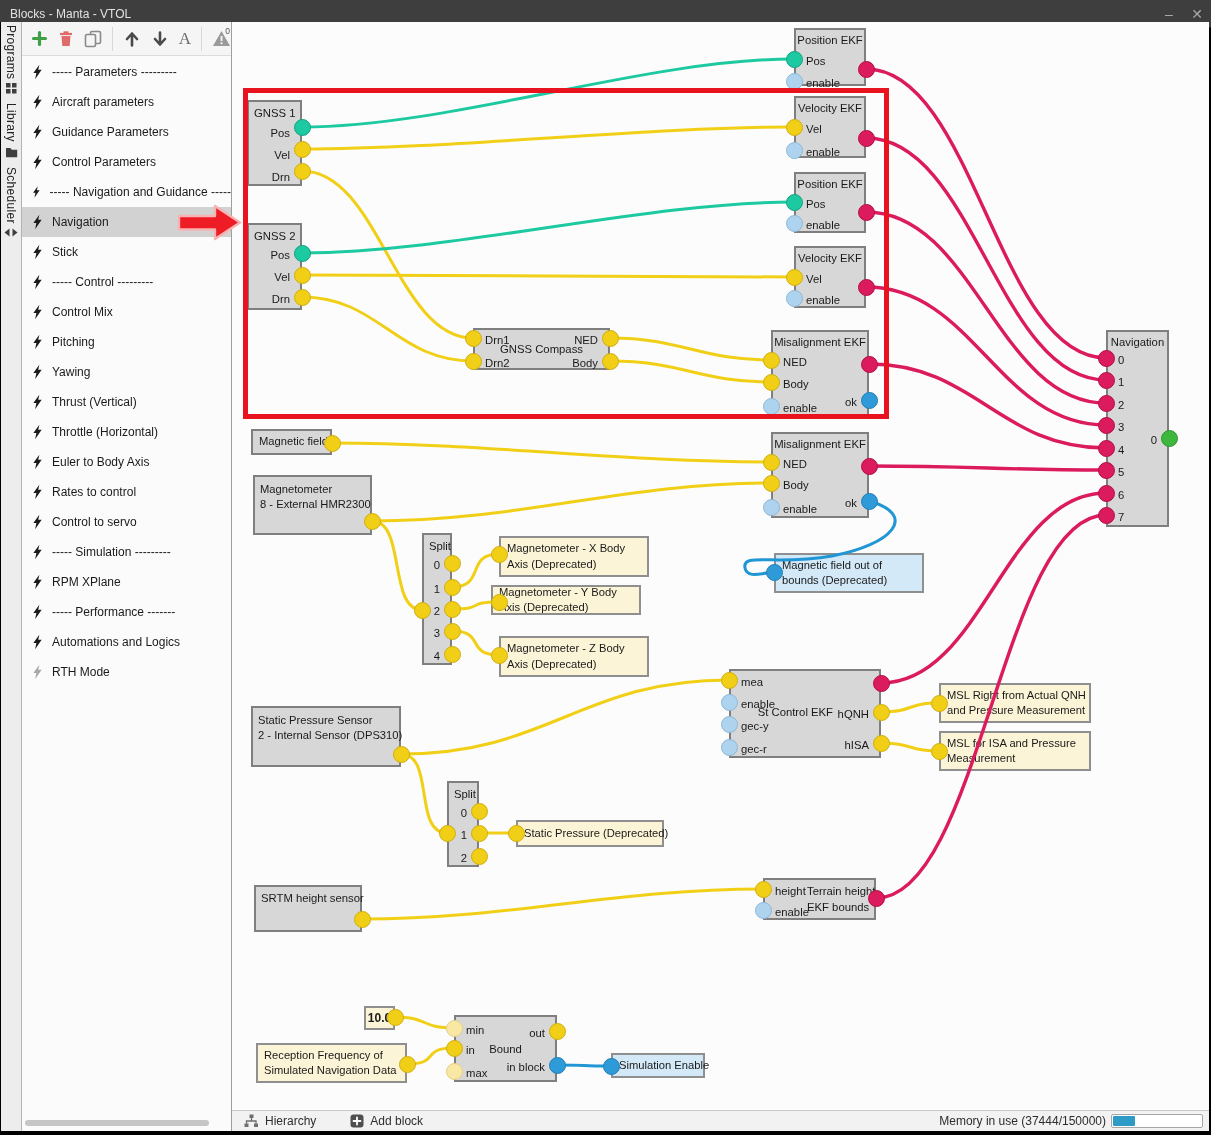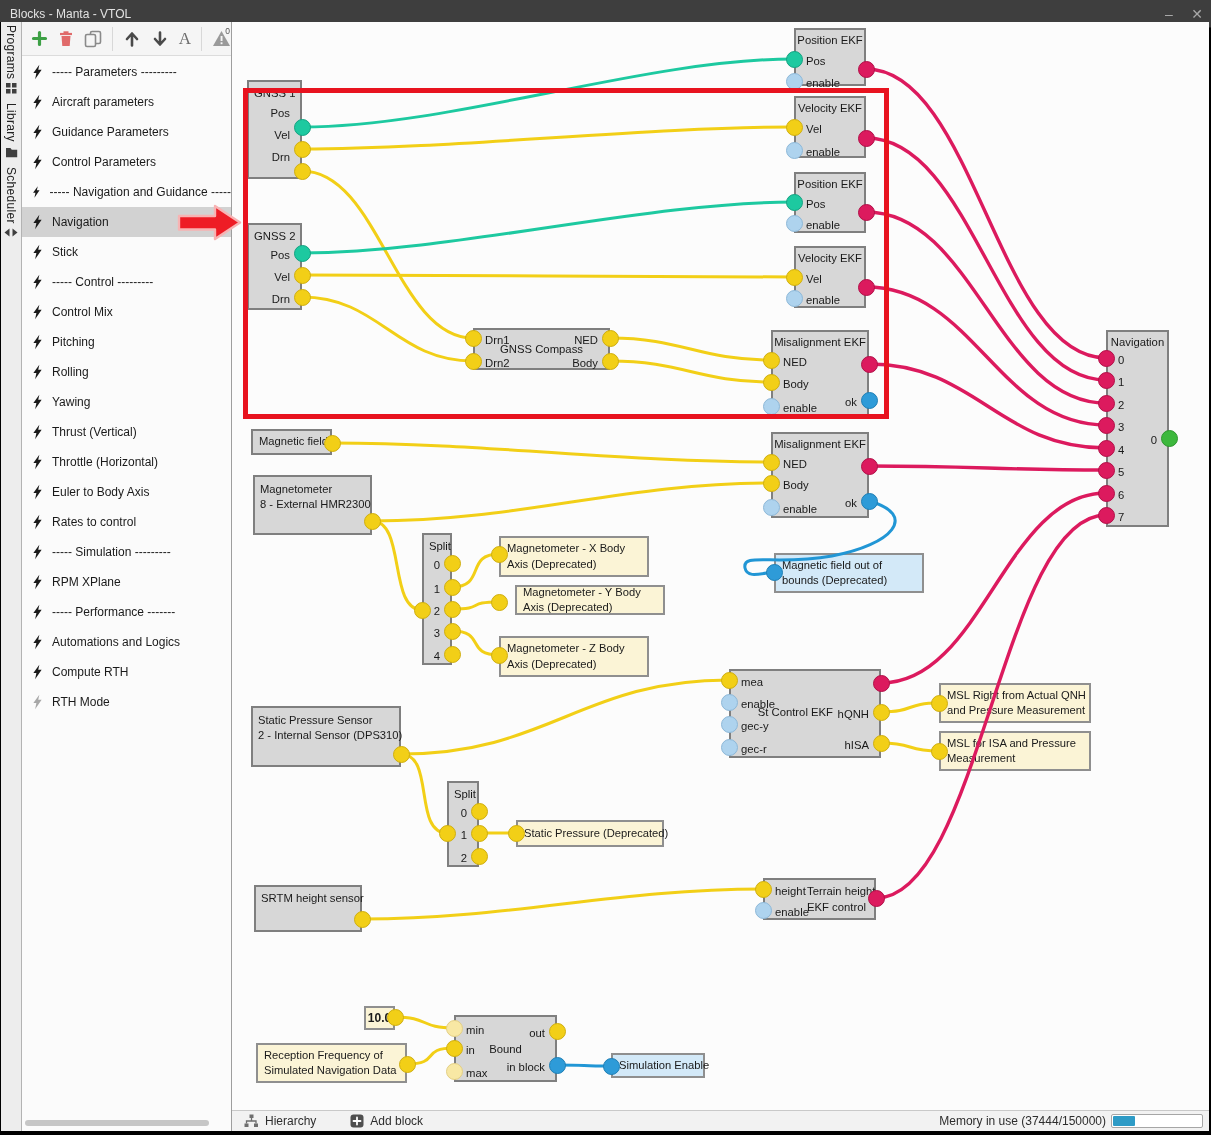--- a/index.html
+++ b/index.html
@@ -193,26 +193,20 @@
           <div class="sbitem">
             <svg width="11" height="16" viewBox="0 0 12 16">
               <path d="M8 0 L1.5 9 H4.8 L3.4 16 L10.5 5.6 H6.8 Z" fill="#1a1a1a"></path>
             </svg>
             <span>Pitching</span>
           </div>
           <div class="sbitem">
             <svg width="11" height="16" viewBox="0 0 12 16">
               <path d="M8 0 L1.5 9 H4.8 L3.4 16 L10.5 5.6 H6.8 Z" fill="#1a1a1a"></path>
             </svg>
-            <span>Rolling</span>
-          </div>
-          <div class="sbitem">
-            <svg width="11" height="16" viewBox="0 0 12 16">
-              <path d="M8 0 L1.5 9 H4.8 L3.4 16 L10.5 5.6 H6.8 Z" fill="#1a1a1a"></path>
-            </svg>
             <span>Yawing</span>
           </div>
           <div class="sbitem">
             <svg width="11" height="16" viewBox="0 0 12 16">
               <path d="M8 0 L1.5 9 H4.8 L3.4 16 L10.5 5.6 H6.8 Z" fill="#1a1a1a"></path>
             </svg>
             <span>Thrust (Vertical)</span>
           </div>
           <div class="sbitem">
             <svg width="11" height="16" viewBox="0 0 12 16">
@@ -229,45 +223,45 @@
           <div class="sbitem">
             <svg width="11" height="16" viewBox="0 0 12 16">
               <path d="M8 0 L1.5 9 H4.8 L3.4 16 L10.5 5.6 H6.8 Z" fill="#1a1a1a"></path>
             </svg>
             <span>Rates to control</span>
           </div>
           <div class="sbitem">
             <svg width="11" height="16" viewBox="0 0 12 16">
               <path d="M8 0 L1.5 9 H4.8 L3.4 16 L10.5 5.6 H6.8 Z" fill="#1a1a1a"></path>
             </svg>
+            <span>Control to servo</span>
+          </div>
+          <div class="sbitem">
+            <svg width="11" height="16" viewBox="0 0 12 16">
+              <path d="M8 0 L1.5 9 H4.8 L3.4 16 L10.5 5.6 H6.8 Z" fill="#1a1a1a"></path>
+            </svg>
             <span>----- Simulation ---------</span>
           </div>
           <div class="sbitem">
             <svg width="11" height="16" viewBox="0 0 12 16">
               <path d="M8 0 L1.5 9 H4.8 L3.4 16 L10.5 5.6 H6.8 Z" fill="#1a1a1a"></path>
             </svg>
             <span>RPM XPlane</span>
           </div>
           <div class="sbitem">
             <svg width="11" height="16" viewBox="0 0 12 16">
               <path d="M8 0 L1.5 9 H4.8 L3.4 16 L10.5 5.6 H6.8 Z" fill="#1a1a1a"></path>
             </svg>
             <span>----- Performance -------</span>
           </div>
           <div class="sbitem">
             <svg width="11" height="16" viewBox="0 0 12 16">
               <path d="M8 0 L1.5 9 H4.8 L3.4 16 L10.5 5.6 H6.8 Z" fill="#1a1a1a"></path>
             </svg>
             <span>Automations and Logics</span>
-          </div>
-          <div class="sbitem">
-            <svg width="11" height="16" viewBox="0 0 12 16">
-              <path d="M8 0 L1.5 9 H4.8 L3.4 16 L10.5 5.6 H6.8 Z" fill="#1a1a1a"></path>
-            </svg>
-            <span>Compute RTH</span>
           </div>
           <div class="sbitem">
             <svg width="11" height="16" viewBox="0 0 12 16">
               <path d="M8 0 L1.5 9 H4.8 L3.4 16 L10.5 5.6 H6.8 Z" fill="#a8a8a8"></path>
             </svg>
             <span>RTH Mode</span>
           </div>
         </div>
       <div class="hthumb"></div>
     </div>
@@ -301,21 +295,21 @@
             <path d="M 402 754 C 549.6 754, 582.4 680, 730 680" fill="none" stroke="#f2cf17" stroke-width="3" stroke-linecap="round"></path>
             <path d="M 402 754 C 436 754, 414 833, 448 833" fill="none" stroke="#f2cf17" stroke-width="3" stroke-linecap="round"></path>
             <path d="M 480 833 C 514 833, 483 833, 517 833" fill="none" stroke="#f2cf17" stroke-width="3" stroke-linecap="round"></path>
             <path d="M 882 712 C 916 712, 906 703, 940 703" fill="none" stroke="#f2cf17" stroke-width="3" stroke-linecap="round"></path>
             <path d="M 882 743 C 916 743, 906 751, 940 751" fill="none" stroke="#f2cf17" stroke-width="3" stroke-linecap="round"></path>
             <path d="M 363 919 C 513 919, 614 889, 764 889" fill="none" stroke="#f2cf17" stroke-width="3" stroke-linecap="round"></path>
             <path d="M 396 1017 C 430 1017, 421 1028, 455 1028" fill="none" stroke="#f2cf17" stroke-width="3" stroke-linecap="round"></path>
             <path d="M 408 1064 C 442 1064, 421 1048, 455 1048" fill="none" stroke="#f2cf17" stroke-width="3" stroke-linecap="round"></path>
             <path d="M 558 1065 C 592 1065, 578 1066, 612 1066" fill="none" stroke="#2196d5" stroke-width="3" stroke-linecap="round"></path>
           </svg>
-      <div class="blk gray" style="left: 15px; top: 58px; width: 55px; height: 99px;">
+      <div class="blk gray" style="left: 15px; top: 78px; width: 55px; height: 86px;">
             <div class="t-tl">
               <div>GNSS 1</div>
             </div>
             <span class="portlbl" style="right: 10px; top: 23px;">Pos</span>
             <span class="portlbl" style="right: 10px; top: 45px;">Vel</span>
             <span class="portlbl" style="right: 10px; top: 67px;">Drn</span>
           </div>
           <div class="port" style="left: 61.5px; top: 96.5px; background: rgb(29, 201, 160); border: 1px solid rgb(20, 161, 129);"></div>
           <div class="port" style="left: 61.5px; top: 118.5px; background: rgb(242, 207, 23); border: 1px solid rgb(207, 174, 16);"></div>
           <div class="port" style="left: 61.5px; top: 140.5px; background: rgb(242, 207, 23); border: 1px solid rgb(207, 174, 16);"></div>
@@ -463,21 +457,21 @@
           <div class="port" style="left: 211.5px; top: 578.5px; background: rgb(242, 207, 23); border: 1px solid rgb(207, 174, 16);"></div>
           <div class="port" style="left: 211.5px; top: 600.5px; background: rgb(242, 207, 23); border: 1px solid rgb(207, 174, 16);"></div>
           <div class="port" style="left: 211.5px; top: 623.5px; background: rgb(242, 207, 23); border: 1px solid rgb(207, 174, 16);"></div>
           <div class="blk cream" style="left: 267px; top: 514px; width: 150px; height: 41px;">
             <div class="t-lbl">
               <div>Magnetometer - X Body</div>
               <div>Axis (Deprecated)</div>
             </div>
           </div>
           <div class="port" style="left: 258.5px; top: 523.5px; background: rgb(242, 207, 23); border: 1px solid rgb(207, 174, 16);"></div>
-          <div class="blk cream" style="left: 283px; top: 563px; width: 150px; height: 30px;">
+          <div class="blk cream" style="left: 259px; top: 563px; width: 150px; height: 30px;">
             <div class="t-lbl">
               <div>Magnetometer - Y Body</div>
               <div>Axis (Deprecated)</div>
             </div>
           </div>
           <div class="port" style="left: 258.5px; top: 571.5px; background: rgb(242, 207, 23); border: 1px solid rgb(207, 174, 16);"></div>
           <div class="blk cream" style="left: 267px; top: 614px; width: 150px; height: 41px;">
             <div class="t-lbl">
               <div>Magnetometer - Z Body</div>
               <div>Axis (Deprecated)</div>
@@ -550,21 +544,21 @@
           <div class="port" style="left: 275.5px; top: 802.5px; background: rgb(242, 207, 23); border: 1px solid rgb(207, 174, 16);"></div>
           <div class="blk gray" style="left: 22px; top: 863px; width: 108px; height: 47px;">
             <div class="t-tl">
               <div>SRTM height sensor</div>
             </div>
           </div>
           <div class="port" style="left: 121.5px; top: 888.5px; background: rgb(242, 207, 23); border: 1px solid rgb(207, 174, 16);"></div>
           <div class="blk gray" style="left: 531px; top: 856px; width: 113px; height: 42px;">
             <div class="t-tr2">
               <div>Terrain height</div>
-              <div>EKF control</div>
+              <div>EKF bounds</div>
             </div>
             <span class="portlbl" style="left: 10px; top: 3px;">height</span>
             <span class="portlbl" style="left: 10px; top: 24px;">enable</span>
           </div>
           <div class="port" style="left: 522.5px; top: 858.5px; background: rgb(242, 207, 23); border: 1px solid rgb(207, 174, 16);"></div>
           <div class="port" style="left: 522.5px; top: 879.5px; background: rgb(174, 211, 238); border: 1px solid rgb(141, 184, 216);"></div>
           <div class="port" style="left: 635.5px; top: 867.5px; background: rgb(220, 26, 94); border: 1px solid rgb(177, 16, 72);"></div>
           <div class="blk cream" style="left: 132px; top: 984px; width: 31px; height: 24px;">
             <div class="t-cb">
               <div>10.0</div>

